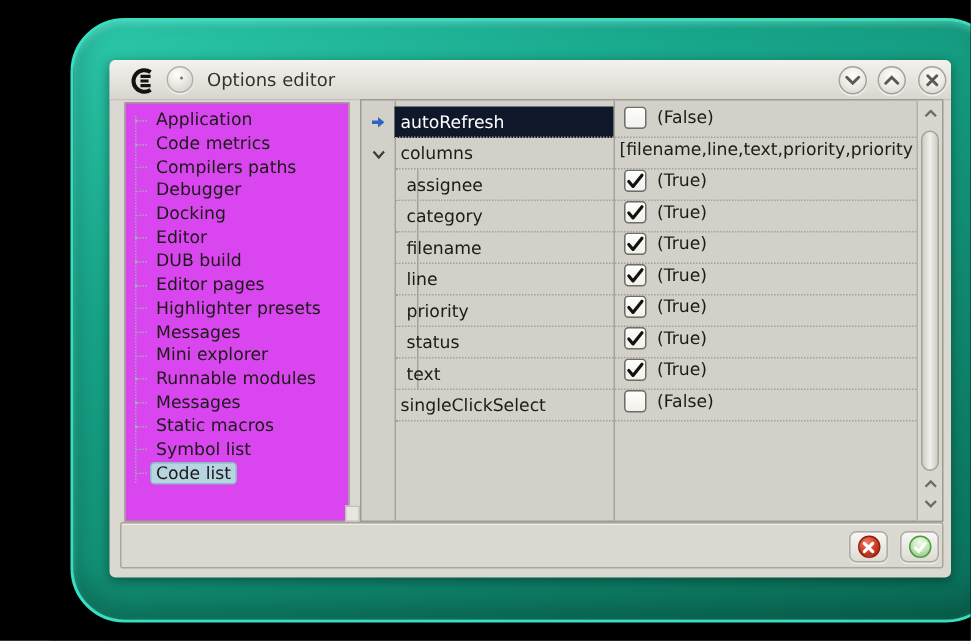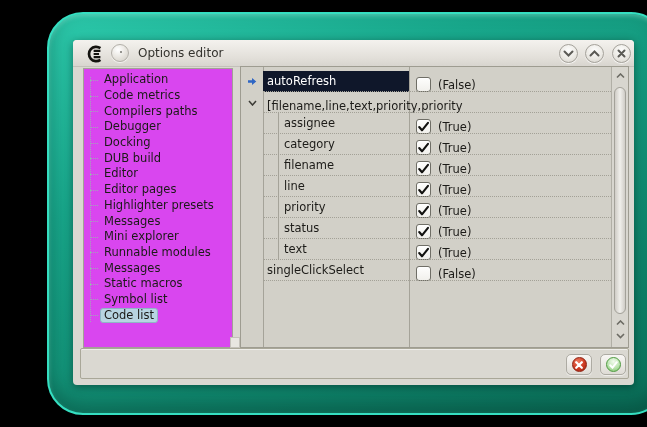--- a/index.html
+++ b/index.html
@@ -44,23 +44,23 @@
   .grid{position:absolute;left:167px;top:26px;width:389px;height:282px;background:#d2d0c8;border:1px solid #9e9c91;overflow:hidden;}
   .gdiv{position:absolute;top:0;bottom:0;width:1px;background:#a5a399;}
   .gdiv.one{left:22px;}
   .gdiv.two{left:168px;}
   .child-line{position:absolute;left:37px;top:46px;height:147px;width:1px;background:#a5a399;}
   .rows{position:absolute;left:0;top:4px;right:17px;}
   .prow{position:relative;display:flex;height:21px;font-size:11.5px;color:#1c1b18;}
   .prow::after{content:"";position:absolute;left:22px;right:0;bottom:0;border-bottom:1px dotted #a3a197;}
   .gut{width:22px;display:flex;align-items:center;justify-content:center;flex:none;}
   .pname{width:146px;flex:none;line-height:21px;white-space:nowrap;overflow:hidden;padding-left:4px;}
-  .pname.lvl1{padding-left:21px;}
+  .pname.lvl1{padding-left:8px;}
   .prow.sel .pname{background:#0f172a;color:#ffffff;}
-  .pval{flex:1;display:flex;align-items:flex-end;overflow:hidden;white-space:nowrap;}
+  .pval{flex:1;display:flex;align-items:flex-start;overflow:hidden;white-space:nowrap;}
   .cb{position:relative;width:15px;height:15px;margin-left:7px;flex:none;border:1px solid #6f6e66;border-radius:3px;
     background:linear-gradient(#fefefd,#f1f0ec);box-shadow:inset 0 1px 1px rgba(255,255,255,.9);}
   .cb svg{position:absolute;left:0px;top:1px;}
   .vlabel{margin-left:7px;}
   .vtext{margin-left:4px;}
 
   
   .sbar{position:absolute;top:0;right:0;bottom:0;width:17px;background:#d8d6cf;border-left:1px solid #b1afa6;}
   .sb-thumb{position:absolute;left:2px;top:20px;width:12px;height:227px;border-radius:6px;
     background:linear-gradient(90deg,#cfccc6,#f0efeb 50%,#cfccc6);border:1px solid #a3a199;}
@@ -124,24 +124,24 @@
           <div class="tree-item">
             <span class="tree-label">Compilers paths</span>
           </div>
           <div class="tree-item">
             <span class="tree-label">Debugger</span>
           </div>
           <div class="tree-item">
             <span class="tree-label">Docking</span>
           </div>
           <div class="tree-item">
+            <span class="tree-label">Editor</span>
+          </div>
+          <div class="tree-item">
             <span class="tree-label">DUB build</span>
-          </div>
-          <div class="tree-item">
-            <span class="tree-label">Editor</span>
           </div>
           <div class="tree-item">
             <span class="tree-label">Editor pages</span>
           </div>
           <div class="tree-item">
             <span class="tree-label">Highlighter presets</span>
           </div>
           <div class="tree-item">
             <span class="tree-label">Messages</span>
           </div>
@@ -183,20 +183,21 @@
               <span class="cb"></span>
               <span class="vlabel">(False)</span>
             </span>
           </div>
           <div class="prow">
             <span class="gut">
               <svg width="9" height="6" viewBox="0 0 9 6">
                 <polyline points="1,1 4.5,5 8,1" fill="none" stroke="#3c3b36" stroke-width="1.5"></polyline>
               </svg>
             </span>
+            <span class="pname">columns</span>
             <span class="pval">
               <span class="vtext">[filename,line,text,priority,priority</span>
             </span>
           </div>
           <div class="prow">
             <span class="gut"></span>
             <span class="pname lvl1">assignee</span>
             <span class="pval">
               <span class="cb">
                 <svg width="13" height="12" viewBox="0 0 13 12">

